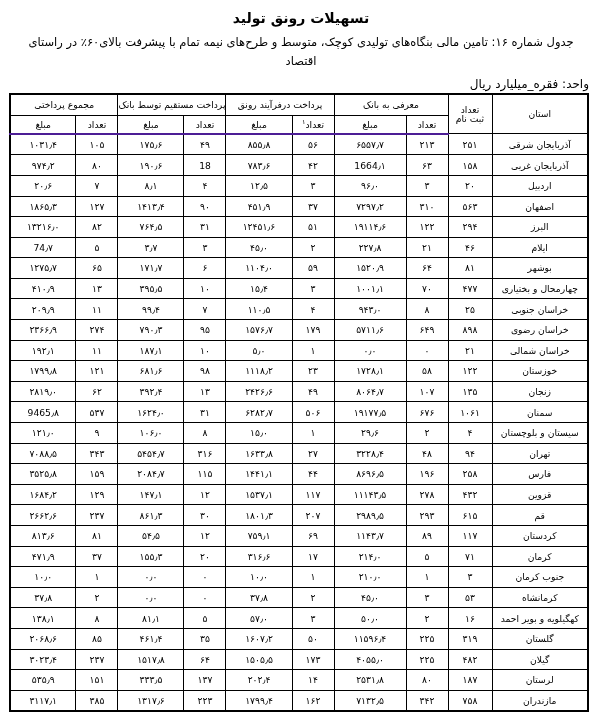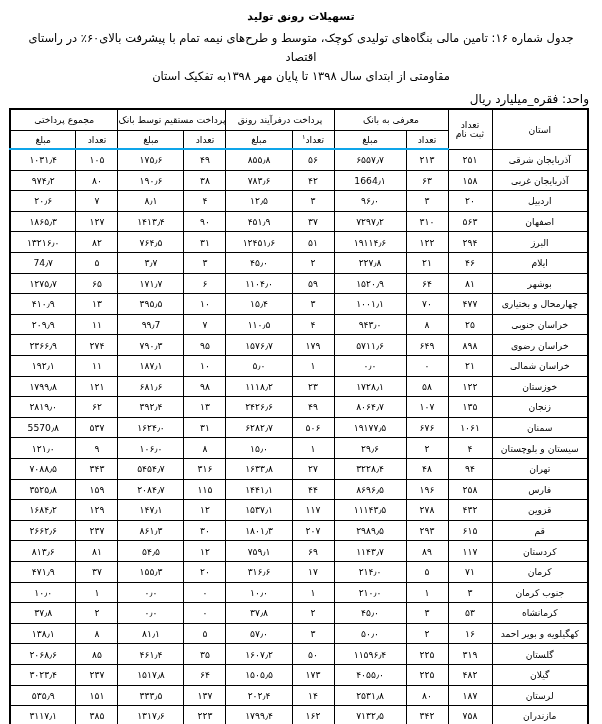--- a/index.html
+++ b/index.html
@@ -23,21 +23,21 @@
     box-sizing: border-box;
     padding: 0;
   }
 
   
   .head-block {
     padding: 8px 14px 0 14px;
     text-align: center;
   }
   .doc-title {
-    font-size: 11px;
+    font-size: 14px;
     font-weight: bold;
     letter-spacing: 0px;
     margin: 2px 0 6px 0;
     line-height: 1.2;
   }
   .doc-subtitle {
     font-size: 11.5px;
     font-weight: normal;
     line-height: 1.65;
     margin: 4px auto;
@@ -80,21 +80,21 @@
   thead th {
     font-size: 9.2px;
   }
   thead tr.h1 th {
     height: 20px;
   }
   thead tr.h2 th {
     height: 17px;
   }
   thead tr.h2 th {
-    border-bottom: 2px solid #0ea5e9;
+    border-bottom: 2px solid #4c1d95;
   }
   thead tr.h1 th.province,
   thead tr.h1 th.regcount {
     border-bottom: 1px solid #000000;
   }
   th.province {
     font-size: 10px;
   }
   td.province {
     text-align: center;
@@ -115,21 +115,20 @@
 </head>
 <body>
 
 <div class="page">
 
   <div class="head-block">
     <div class="doc-title">تسهیلات رونق تولید</div>
     <div class="doc-subtitle">
       <span>جدول شماره ۱۶: تامین مالی بنگاه‌های تولیدی کوچک، متوسط و طرح‌های نیمه تمام با پیشرفت بالای۶۰٪ در راستای اقتصاد</span>
       <br>
-      <span>مقاومتی از ابتدای سال ۱۳۹۸ تا پایان مهر ۱۳۹۸به تفکیک استان</span>
     </div>
   </div>
 
   <div class="unit-line">واحد: فقره_میلیارد ریال</div>
 
   <div class="table-wrap">
     <table class="grid">
       <colgroup>
         <col class="col-province">
         <col class="col-reg">
@@ -178,21 +177,21 @@
             <td>۱۰۵</td>
             <td>۱۰۳۱٫۴</td>
           </tr>
           <tr>
             <td class="province">آذربایجان غربی</td>
             <td>۱۵۸</td>
             <td>۶۳</td>
             <td>1664٫۱</td>
             <td>۴۲</td>
             <td>۷۸۳٫۶</td>
-            <td>۳۸</td>
+            <td>18</td>
             <td>۱۹۰٫۶</td>
             <td>۸۰</td>
             <td>۹۷۴٫۲</td>
           </tr>
           <tr>
             <td class="province">اردبیل</td>
             <td>۲۰</td>
             <td>۳</td>
             <td>۹۶٫۰</td>
             <td>۳</td>
@@ -263,21 +262,21 @@
             <td>۴۱۰٫۹</td>
           </tr>
           <tr>
             <td class="province">خراسان جنوبی</td>
             <td>۲۵</td>
             <td>۸</td>
             <td>۹۴۳٫۰</td>
             <td>۴</td>
             <td>۱۱۰٫۵</td>
             <td>۷</td>
-            <td>۹۹٫7</td>
+            <td>۹۹٫۴</td>
             <td>۱۱</td>
             <td>۲۰۹٫۹</td>
           </tr>
           <tr>
             <td class="province">خراسان رضوی</td>
             <td>۸۹۸</td>
             <td>۶۴۹</td>
             <td>۵۷۱۱٫۶</td>
             <td>۱۷۹</td>
             <td>۱۵۷۶٫۷</td>
@@ -325,21 +324,21 @@
           <tr>
             <td class="province">سمنان</td>
             <td>۱۰۶۱</td>
             <td>۶۷۶</td>
             <td>۱۹۱۷۷٫۵</td>
             <td>۵۰۶</td>
             <td>۶۲۸۲٫۷</td>
             <td>۳۱</td>
             <td>۱۶۲۴٫۰</td>
             <td>۵۳۷</td>
-            <td>5570٫۸</td>
+            <td>9465٫۸</td>
           </tr>
           <tr>
             <td class="province">سیستان و بلوچستان</td>
             <td>۴</td>
             <td>۲</td>
             <td>۲۹٫۶</td>
             <td>۱</td>
             <td>۱۵٫۰</td>
             <td>۸</td>
             <td>۱۰۶٫۰</td>

